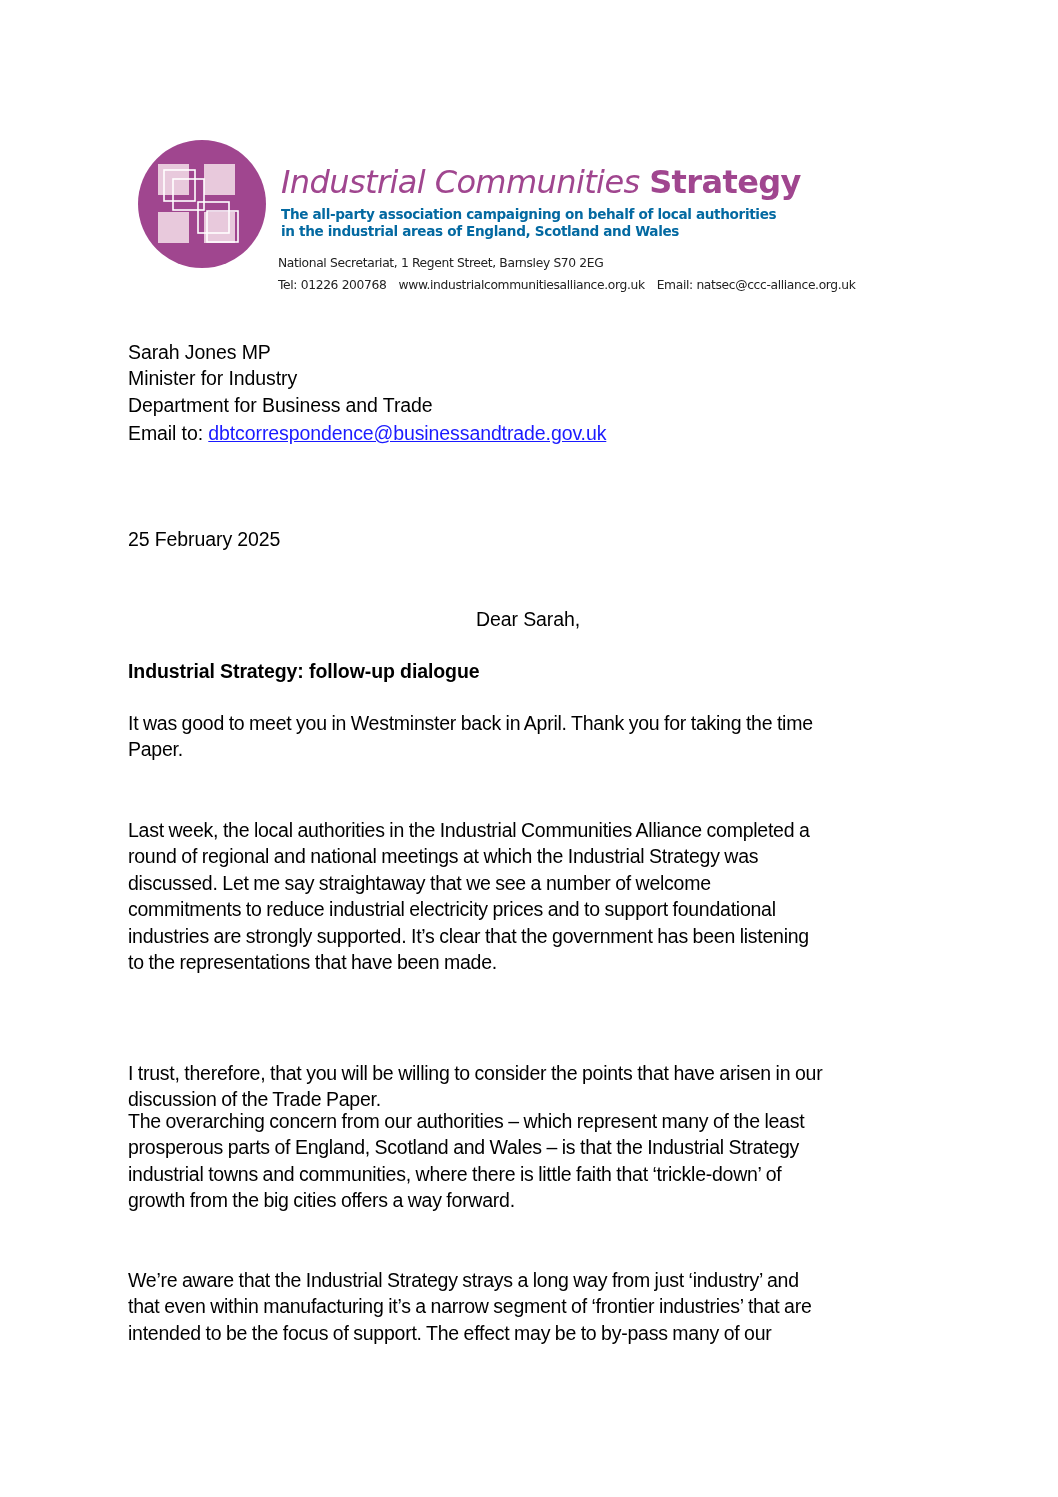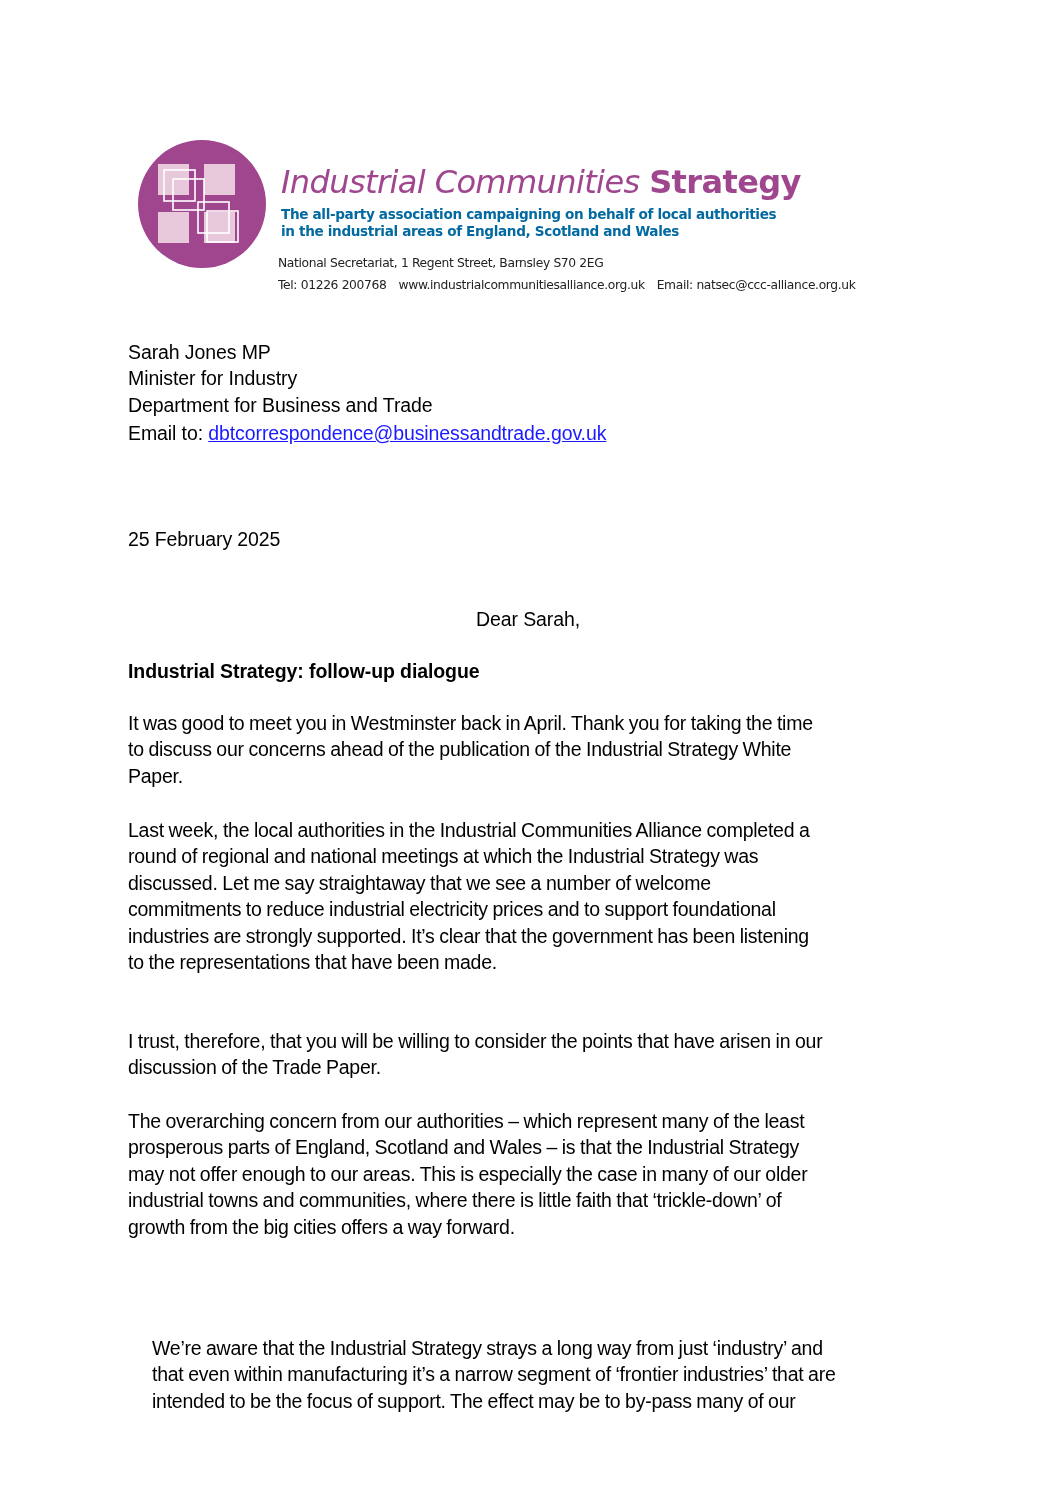--- a/index.html
+++ b/index.html
@@ -15,23 +15,23 @@
   .body-text p { margin: 0; }
   .recipient { top: 339px; }
   .email-line { top: 420px; }
   .email-line a { color: #1a1aff; text-decoration: underline; }
   .date { top: 526px; }
   .salutation { top: 606px; text-align: center; }
   .subject { top: 658px; font-weight: bold; }
   .para { letter-spacing: -0.25px; word-spacing: -0.5px; }
   .p1 { top: 710px; }
   .p2 { top: 817px; }
-  .p3 { top: 1028px; }
+  .p3 { top: 1060px; }
   .p4 { top: 1108px; }
-  .p5 { top: 1335px; margin-left: 24px; }
+  .p5 { top: 1267px; }
 </style>
 </head>
 <body>
 
 <div>
   <svg class="logo" viewBox="0 0 130 130">
     <circle cx="65" cy="65" r="64" fill="#a0468f"></circle>
     <rect x="21" y="25" width="31" height="31" fill="#e8c9dc"></rect>
     <rect x="67" y="25" width="31" height="31" fill="#e8c9dc"></rect>
     <rect x="21" y="73" width="31" height="31" fill="#e8c9dc"></rect>
@@ -71,42 +71,40 @@
 </div>
 
 <div class="body-text date">25 February 2025</div>
 
 <div class="body-text salutation">Dear Sarah,</div>
 
 <div class="body-text subject">Industrial Strategy: follow-up dialogue</div>
 
 <div class="body-text para p1">
   <p>It was good to meet you in Westminster back in April.  Thank you for taking the time</p>
-  <p>to discuss our concerns ahead of the publication of the Industrial Strategy White</p>
   <p>Paper.</p>
 </div>
 
 <div class="body-text para p2">
   <p>Last week, the local authorities in the Industrial Communities Alliance completed a</p>
   <p>round of regional and national meetings at which the Industrial Strategy was</p>
   <p>discussed.  Let me say straightaway that we see a number of welcome</p>
   <p>commitments to reduce industrial electricity prices and to support foundational</p>
   <p>industries are strongly supported.  It’s clear that the government has been listening</p>
   <p>to the representations that have been made.</p>
 </div>
 
 <div class="body-text para p3">
   <p>I trust, therefore, that you will be willing to consider the points that have arisen in our</p>
   <p>discussion of the Trade Paper.</p>
 </div>
 
 <div class="body-text para p4">
   <p>The overarching concern from our authorities – which represent many of the least</p>
   <p>prosperous parts of England, Scotland and Wales – is that the Industrial Strategy</p>
-  <p>may not offer enough to our areas.  This is especially the case in many of our older</p>
   <p>industrial towns and communities, where there is little faith that ‘trickle-down’ of</p>
   <p>growth from the big cities offers a way forward.</p>
 </div>
 
 <div class="body-text para p5">
   <p>We’re aware that the Industrial Strategy strays a long way from just ‘industry’ and</p>
   <p>that even within manufacturing it’s a narrow segment of ‘frontier industries’ that are</p>
   <p>intended to be the focus of support.  The effect may be to by-pass many of our</p>
 </div>
 

